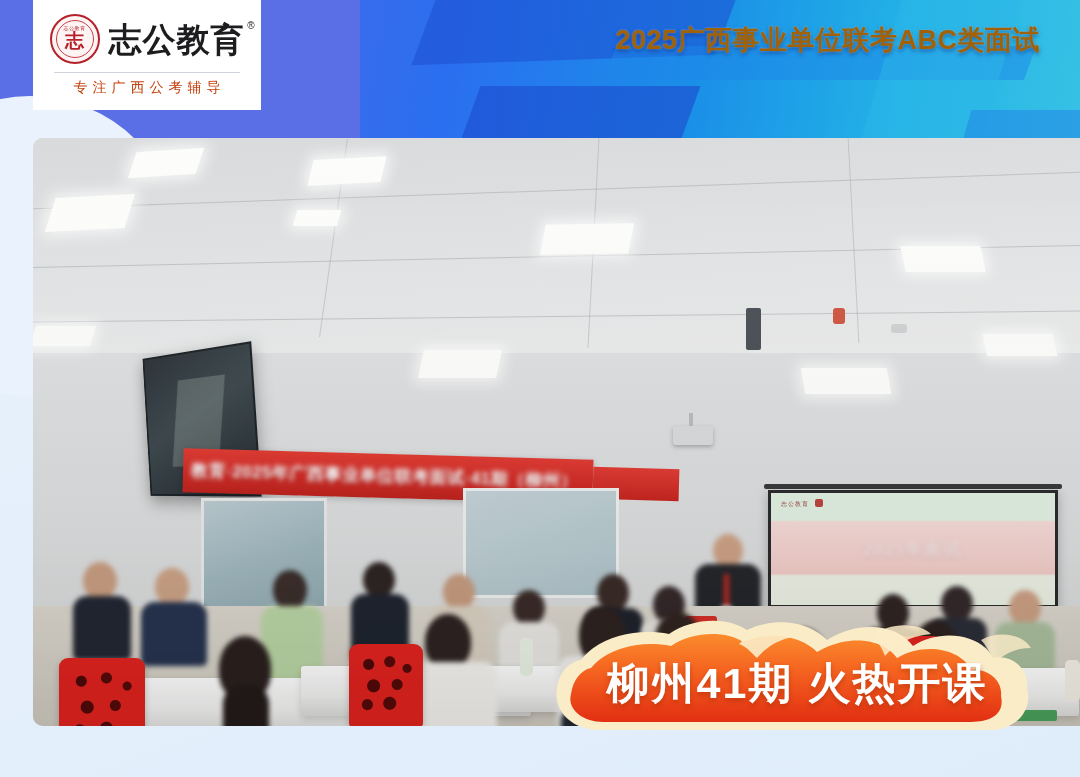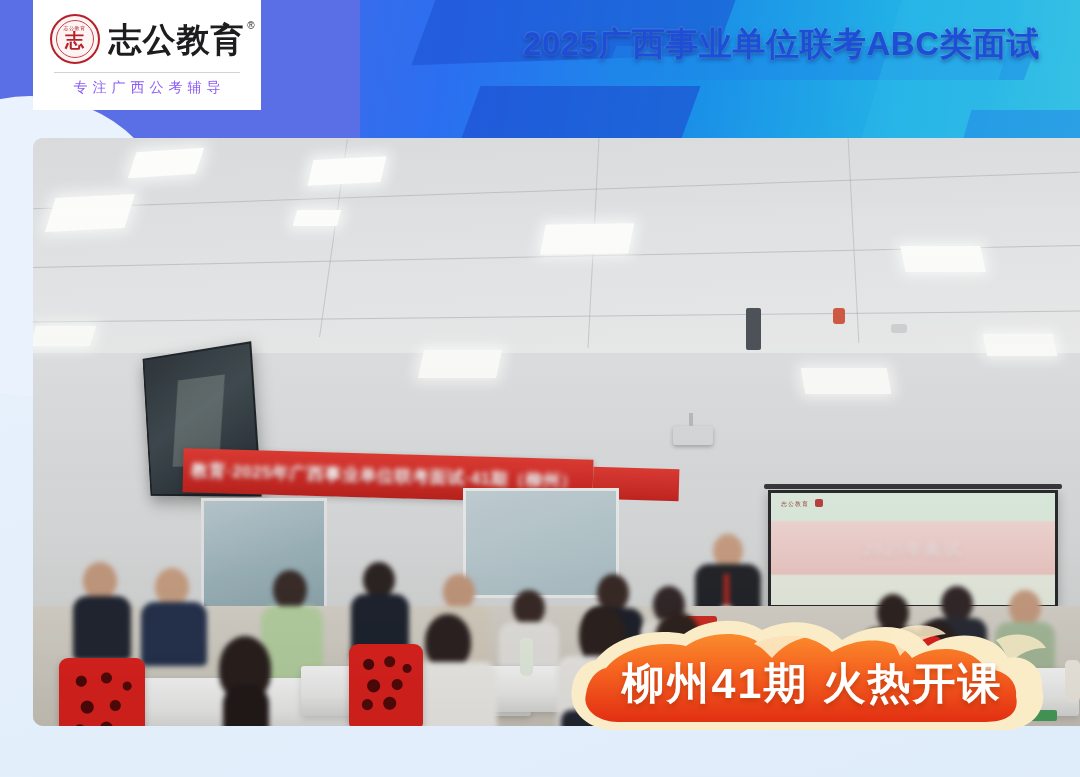--- a/index.html
+++ b/index.html
@@ -57,26 +57,26 @@
   .logo-mark .arc{
     position:absolute;left:50%;top:9px;transform:translateX(-50%);
     font-size:5px;color:#b5202a;letter-spacing:.5px;white-space:nowrap;
   }
   .logo-name{
     font-size:33px;font-weight:bold;color:#1d1d1f;letter-spacing:1px;
     position:relative;line-height:1;white-space:nowrap;
   }
   .logo-name .reg{position:absolute;right:-11px;top:-2px;font-size:10px;font-weight:normal;}
   .logo-div{width:186px;height:1px;background:#cfd4dc;margin:7px 0 6px;}
-  .logo-tag{font-size:14px;color:#8b5cf6;letter-spacing:5px;white-space:nowrap;padding-left:5px;}
+  .logo-tag{font-size:14px;color:#c2410c;letter-spacing:5px;white-space:nowrap;padding-left:5px;}
 
   
   .kicker{
     position:absolute;right:40px;top:22px;z-index:26;
-    font-size:33px;font-weight:bold;color:#1d4ed8;letter-spacing:.5px;
+    font-size:27px;font-weight:bold;color:#a16207;letter-spacing:.5px;
     text-shadow:0 2px 4px rgba(10,30,110,.55),0 0 2px rgba(255,255,255,.5);
     white-space:nowrap;
   }
   .headline{
     position:absolute;right:34px;top:52px;z-index:27;
     font-size:84px;font-weight:bold;color:#ffffff;
     letter-spacing:3px;line-height:1;white-space:nowrap;
     font-style:italic;
     -webkit-text-stroke:3px #3a1fbd;
     paint-order:stroke fill;
@@ -192,21 +192,21 @@
       radial-gradient(circle at 56% 78%, rgba(60,6,6,.85) 0 6px, transparent 7px);
   }
   .person{position:absolute;}
   .head{position:absolute;border-radius:50%;}
   .body{position:absolute;border-radius:14px 14px 5px 5px;}
   .blur{filter:blur(2.4px);}
   .floor{position:absolute;left:0;bottom:0;width:100%;height:120px;background:linear-gradient(180deg,#d9d5cc 0%,#cfcabf 100%);}
   .photo-shade{position:absolute;inset:0;background:linear-gradient(180deg,rgba(255,255,255,.05) 0%,rgba(0,0,0,.04) 70%,rgba(0,0,0,.1) 100%);pointer-events:none;}
 
   
-  .badge-wrap{position:absolute;left:556px;top:614px;width:520px;height:140px;z-index:40;}
+  .badge-wrap{position:absolute;left:541px;top:614px;width:520px;height:140px;z-index:40;}
   .badge-svg{position:absolute;left:0;top:0;}
   .badge-text{
     position:absolute;left:0;right:26px;top:50%;transform:translateY(-50%);
     text-align:center;color:#fff;font-size:43px;font-weight:bold;letter-spacing:2px;
     white-space:nowrap;
     text-shadow:0 3px 5px rgba(150,40,0,.45);
     padding-left:18px;
   }
 </style>
 </head>

